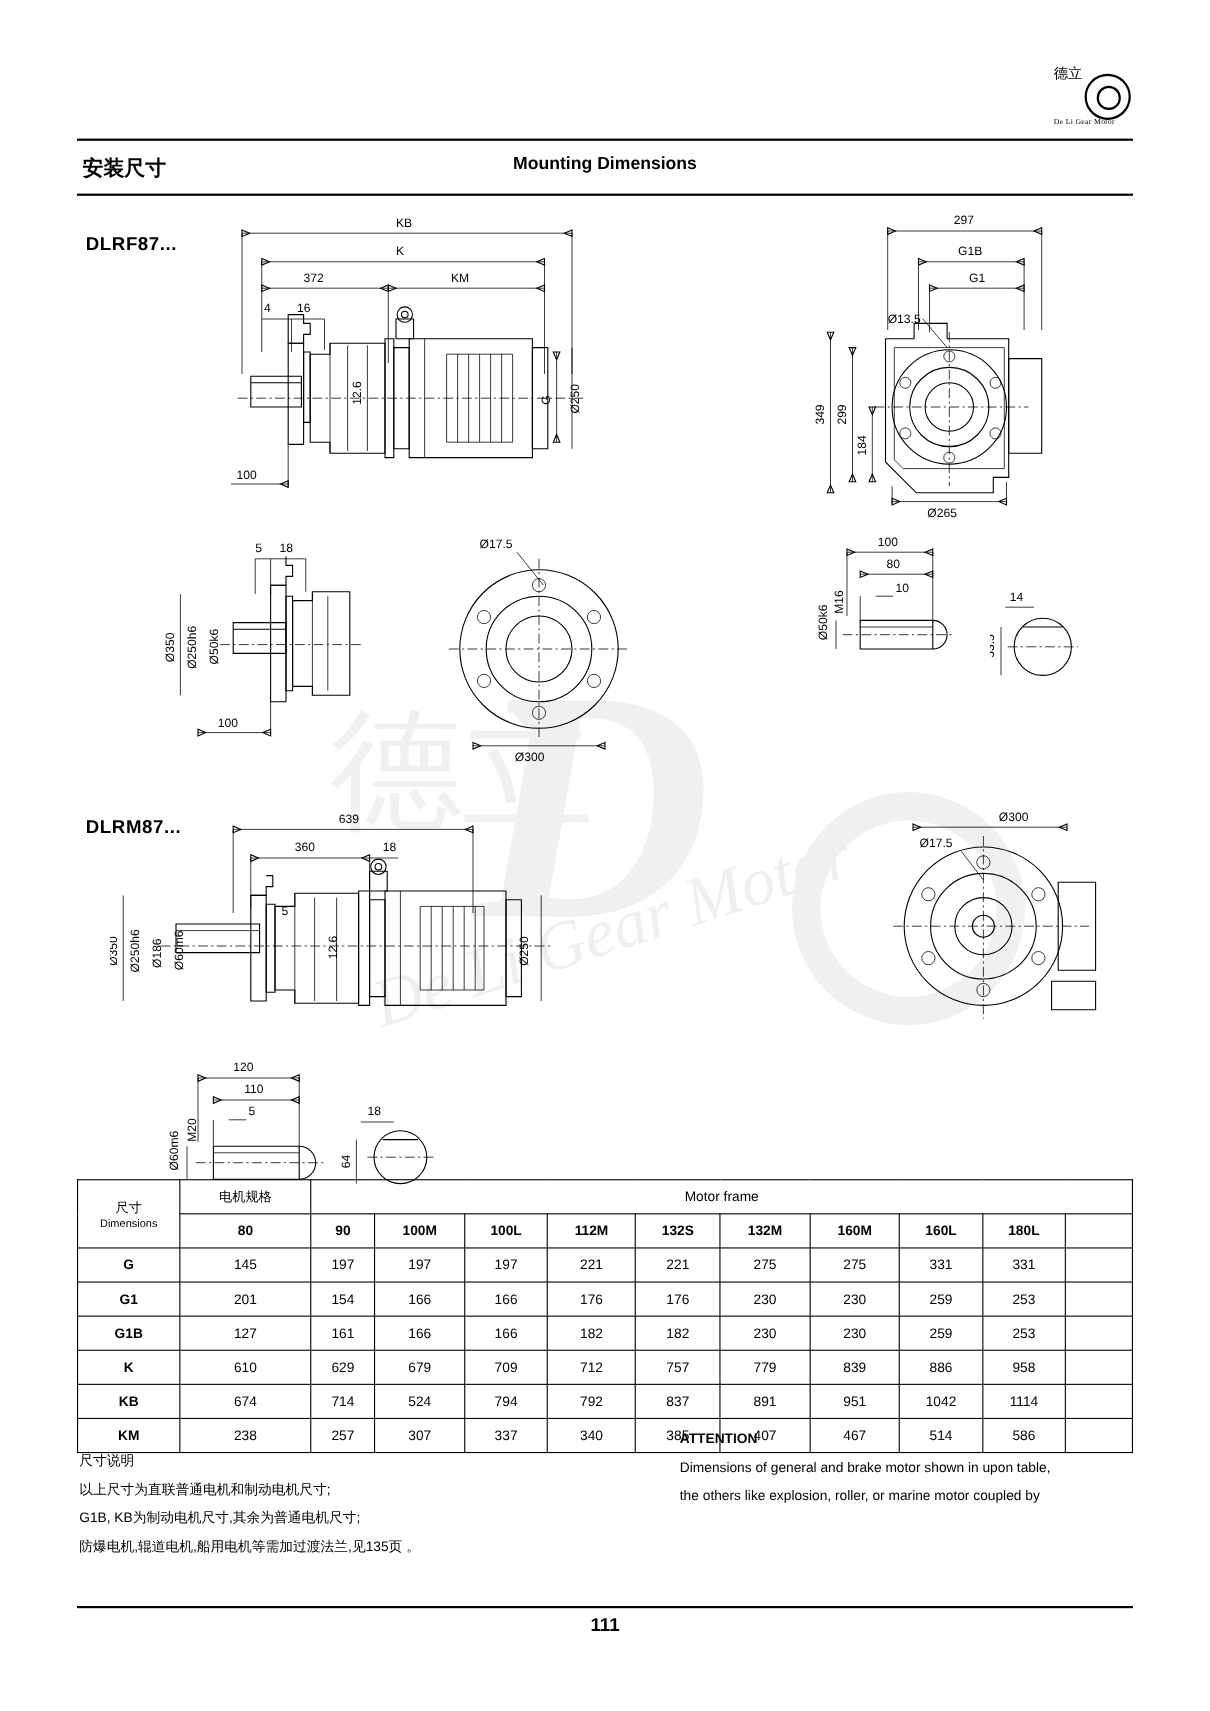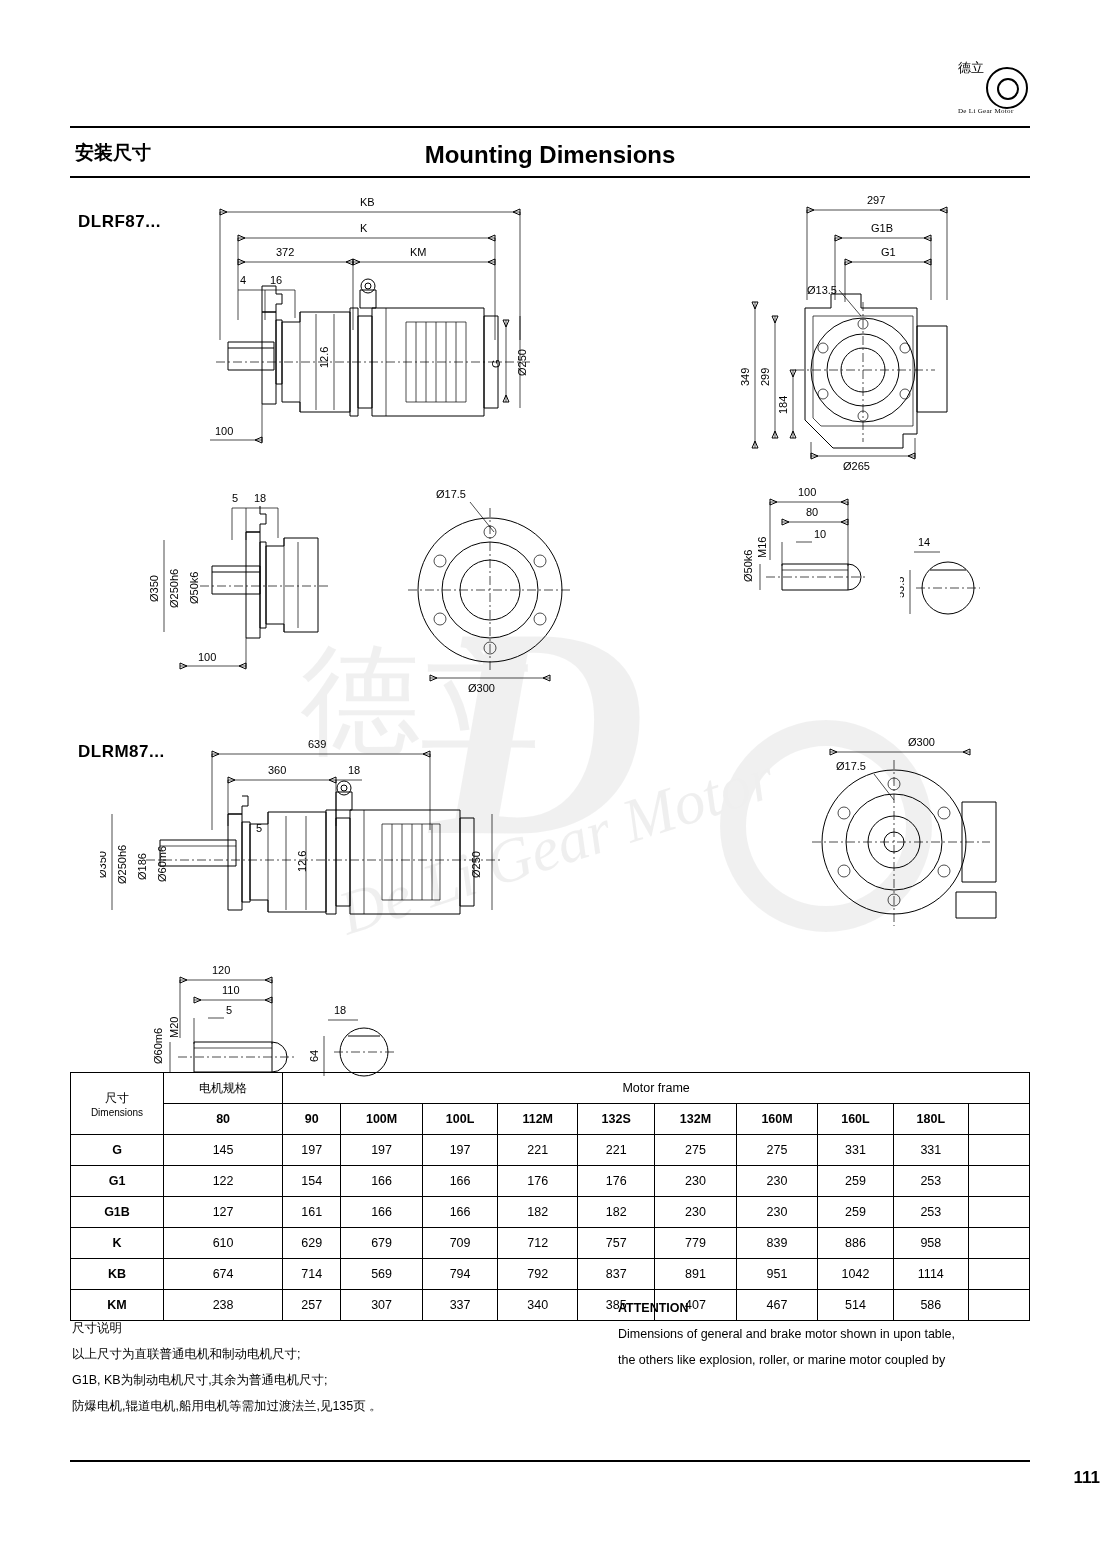--- a/index.html
+++ b/index.html
@@ -39,21 +39,21 @@
   }
   .brand-name{
     font-family:"DejaVu Sans", sans-serif;
     font-size:40px;font-weight:bold;letter-spacing:8px;
   }
 
   .hr-top{position:absolute;left:70px;right:70px;top:126px;border-top:2px solid #000;}
   .hr-title{position:absolute;left:70px;right:70px;top:176px;border-top:2px solid #000;}
 
   .title-cn{position:absolute;left:75px;top:140px;font-size:19px;font-family:"DejaVu Sans",sans-serif;font-weight:bold;text-align:center;}
-  .title-en{position:absolute;left:0;right:0;top:141px;text-align:center;font-size:24px;font-weight:bold;}
+  .title-en{position:absolute;left:0;right:0;top:141px;text-align:center;font-size:16px;font-weight:bold;}
 
   
   .watermark{
     position:absolute;left:200px;top:520px;width:760px;height:500px;
     opacity:.10;pointer-events:none;
   }
   .wm-text{
     position:absolute;left:130px;top:290px;
     font-size:62px;font-family:"Liberation Serif",serif;font-style:italic;
     color:#6f6f6f;transform:rotate(-18deg);white-space:nowrap;
@@ -89,21 +89,21 @@
   }
   table.dims .rowhead{font-weight:bold;}
   .cn-cell{font-family:"DejaVu Sans",sans-serif;font-size:12px;}
   .small-en{font-size:10px;}
 
   
   .notes-cn{position:absolute;left:72px;top:1315px;font-family:Liberation Sans, sans-serif;font-size:12.5px;line-height:26px;}
   .notes-en{position:absolute;left:618px;top:1295px;font-size:12.5px;line-height:26px;}
   .notes-en .hd{font-weight:bold;}
   .hr-bottom{position:absolute;left:70px;right:70px;top:1460px;border-top:2px solid #000;}
-  .pageno{position:absolute;left:0;right:0;top:1468px;text-align:right;font-size:17px;font-weight:bold;}
+  .pageno{position:absolute;left:0;right:0;top:1468px;text-align:center;font-size:17px;font-weight:bold;}
 </style>
 </head>
 <body>
 
 <div class="page">
 
   <div class="brand">
     <div class="brand-logo">
       <div class="circle"></div>
       <div class="cn">德立</div>
@@ -509,21 +509,21 @@
         <td>221</td>
         <td>221</td>
         <td>275</td>
         <td>275</td>
         <td>331</td>
         <td>331</td>
         <td></td>
       </tr>
       <tr>
         <td class="rowhead">G1</td>
-        <td>122</td>
+        <td>201</td>
         <td>154</td>
         <td>166</td>
         <td>166</td>
         <td>176</td>
         <td>176</td>
         <td>230</td>
         <td>230</td>
         <td>259</td>
         <td>253</td>
         <td></td>
@@ -553,21 +553,21 @@
         <td>779</td>
         <td>839</td>
         <td>886</td>
         <td>958</td>
         <td></td>
       </tr>
       <tr>
         <td class="rowhead">KB</td>
         <td>674</td>
         <td>714</td>
-        <td>569</td>
+        <td>524</td>
         <td>794</td>
         <td>792</td>
         <td>837</td>
         <td>891</td>
         <td>951</td>
         <td>1042</td>
         <td>1114</td>
         <td></td>
       </tr>
       <tr>

